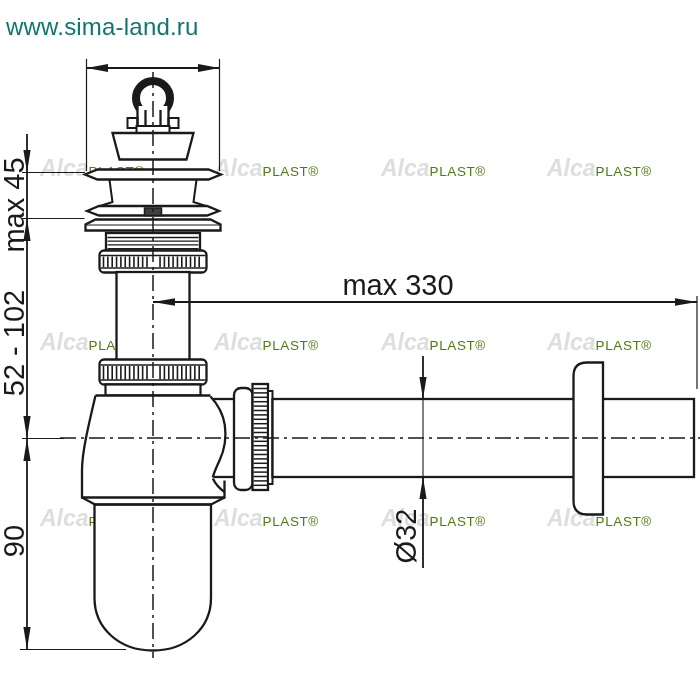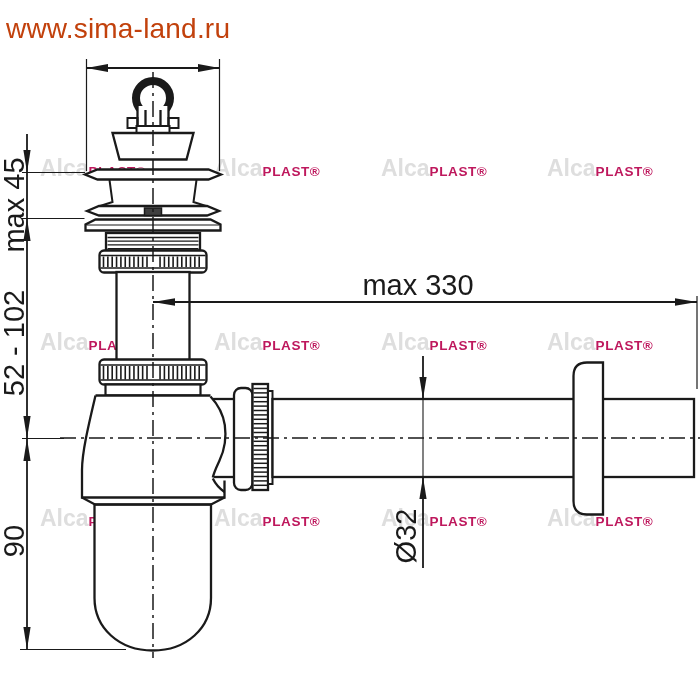--- a/index.html
+++ b/index.html
@@ -4,26 +4,26 @@
 <style>
   html,body{margin:0;padding:0;background:#fff;}
   .stage{
     position:relative;width:700px;height:700px;background:#fff;overflow:hidden;
     font-family:"Liberation Sans",sans-serif;
   }
   .stage svg{position:absolute;left:0;top:0;z-index:2;}
   
   .wm-layer{position:absolute;inset:0;z-index:1;}
   .wm{position:absolute;white-space:nowrap;color:#e1e1e1;line-height:1;user-select:none;}
-  .wm b{font-size:23px;font-weight:700;color:#dedede;letter-spacing:0px;}
-  .wm span{font-size:13.5px;font-weight:700;color:#be185d;letter-spacing:.6px;}
+  .wm b{font-size:23px;font-weight:700;color:#dedede;letter-spacing:0px;font-style:italic;}
+  .wm span{font-size:13.5px;font-weight:400;color:#4d7c0f;letter-spacing:.6px;}
   
   .site-wm{
     position:absolute;left:6px;top:13px;z-index:4;
-    font-size:28px;color:#c2410c;letter-spacing:.2px;white-space:nowrap;
+    font-size:24px;color:#0f766e;letter-spacing:.2px;white-space:nowrap;
   }
   
   .lbl{
     position:absolute;z-index:3;width:160px;height:34px;
     display:flex;align-items:center;justify-content:center;
     font-size:29px;color:#1a1a1a;white-space:nowrap;
   }
   .lbl.rot{transform:rotate(-90deg);}
   .lbl.f28{font-size:28px;}
 </style>
@@ -236,20 +236,20 @@
       <polygon points="27,438.5 23.4,416 30.6,416"></polygon>
       <polygon points="27,438.5 23.4,461 30.6,461"></polygon>
       <polygon points="27,649.5 23.4,627 30.6,627"></polygon>
       <polygon points="153,302 175,298.2 175,305.8"></polygon>
       <polygon points="697,302 675,298.2 675,305.8"></polygon>
       <polygon points="423,399 419.4,377 426.6,377"></polygon>
       <polygon points="423,477 419.4,499 426.6,499"></polygon>
     </g>
   </svg>
 
-  <div class="lbl" style="left:338px;top:268px">max 330</div>
+  <div class="lbl" style="left:318px;top:268px">max 330</div>
   <div class="lbl rot" style="left:-66px;top:188px">max 45</div>
   <div class="lbl rot" style="left:-66px;top:326px">52 - 102</div>
   <div class="lbl rot" style="left:-66px;top:524px">90</div>
   <div class="lbl rot" style="left:326px;top:519px">Ø32</div>
 
   <div class="site-wm">www.sima-land.ru</div>
 </div>
 
 </body></html>

